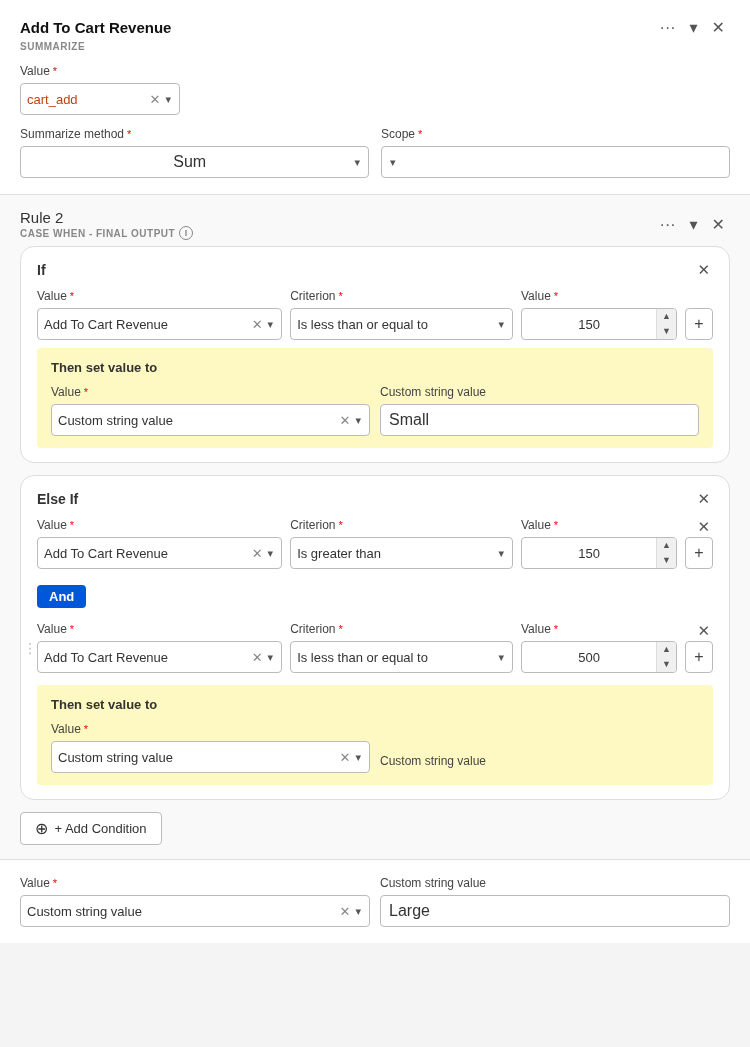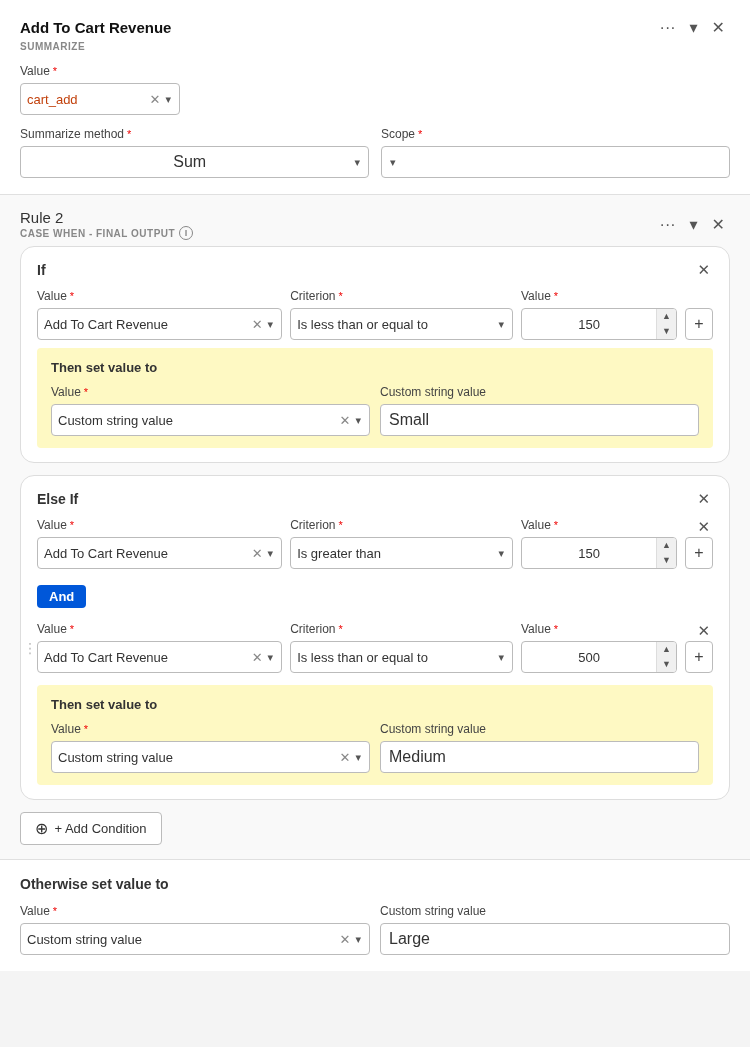--- a/index.html
+++ b/index.html
@@ -534,34 +534,32 @@
             <span class="req">*</span>
           </div>
           <div class="select-wrap">
             <span style="flex:1;font-size:13px;">Custom string value</span>
             <button class="clear-btn">✕</button>
             <span class="chevron">▾</span>
           </div>
         </div>
         <div class="then-group half">
           <div class="field-label">Custom string value</div>
-          <input class="text-input" type="text" value="Medium" style="">
         </div>
       </div>
     </div>
   </div>
 
   <button class="add-condition-btn">
     <span style="font-size:16px;color:#333;">⊕</span>
     <span>+ Add Condition</span>
   </button>
 </div>
 
 <div class="otherwise-section">
-  <div class="otherwise-title">Otherwise set value to</div>
   <div class="then-row">
     <div class="then-group half">
       <div class="field-label">
         <span>Value</span>
         <span class="req">*</span>
       </div>
       <div class="select-wrap">
         <span style="flex:1;font-size:13px;">Custom string value</span>
         <button class="clear-btn">✕</button>
         <span class="chevron">▾</span>

